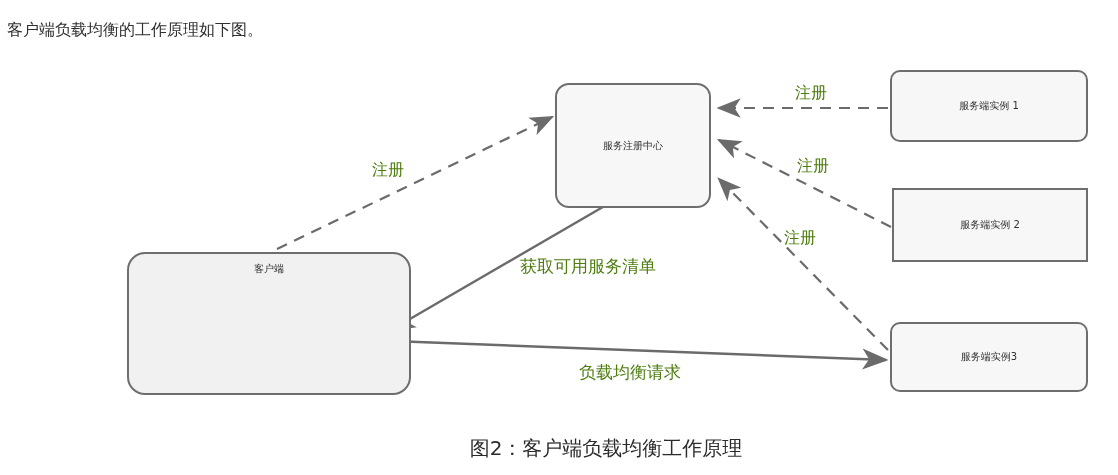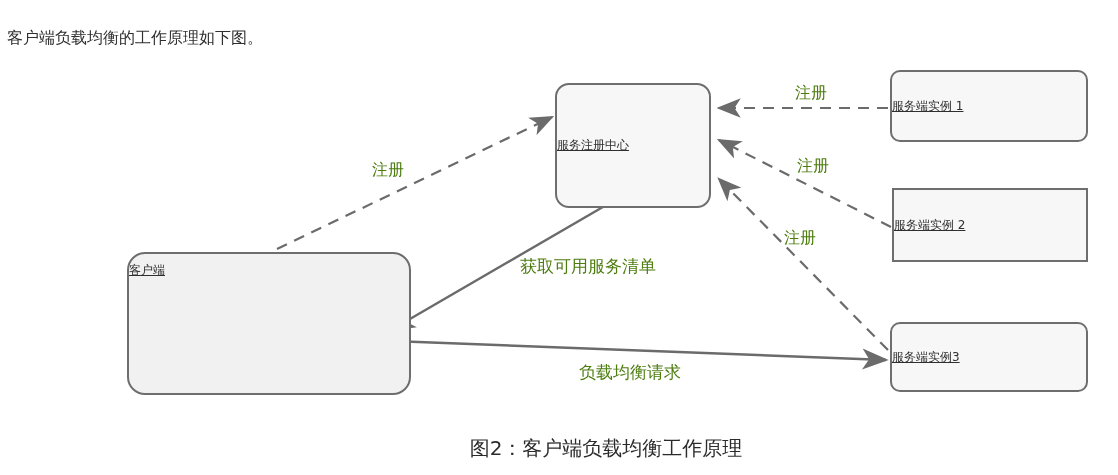--- a/index.html
+++ b/index.html
@@ -11,21 +11,21 @@
   .canvas {
     position: relative;
     width: 1118px;
     height: 475px;
     background: #ffffff;
     overflow: hidden;
   }
   .intro-text {
     position: absolute;
     left: 7px;
-    top: 28px;
+    top: 20px;
     font-size: 16px;
     color: #2f2f2f;
     white-space: nowrap;
   }
   .caption-text {
     position: absolute;
     left: 606px;
     top: 435px;
     transform: translateX(-50%);
     font-size: 20px;
@@ -38,26 +38,25 @@
     top: 0;
     z-index: 1;
   }
   .node {
     position: absolute;
     box-sizing: border-box;
     border: 2px solid #6e6e6e;
     background: #f7f7f7;
     display: flex;
     align-items: center;
-    justify-content: flex-start;
-    font-size: 12px;
+    justify-content: center;
+    font-size: 10px;
     color: #2f2f2f;
     z-index: 2;
     white-space: nowrap;
-    text-decoration: underline;
   }
   .node-registry {
     left: 555px; top: 68px;
     width: 156px; height: 125px;
     border-radius: 14px;
     margin-top: 15px;
   }
   .node-client {
     left: 127px; top: 252px;
     width: 284px; height: 143px;

